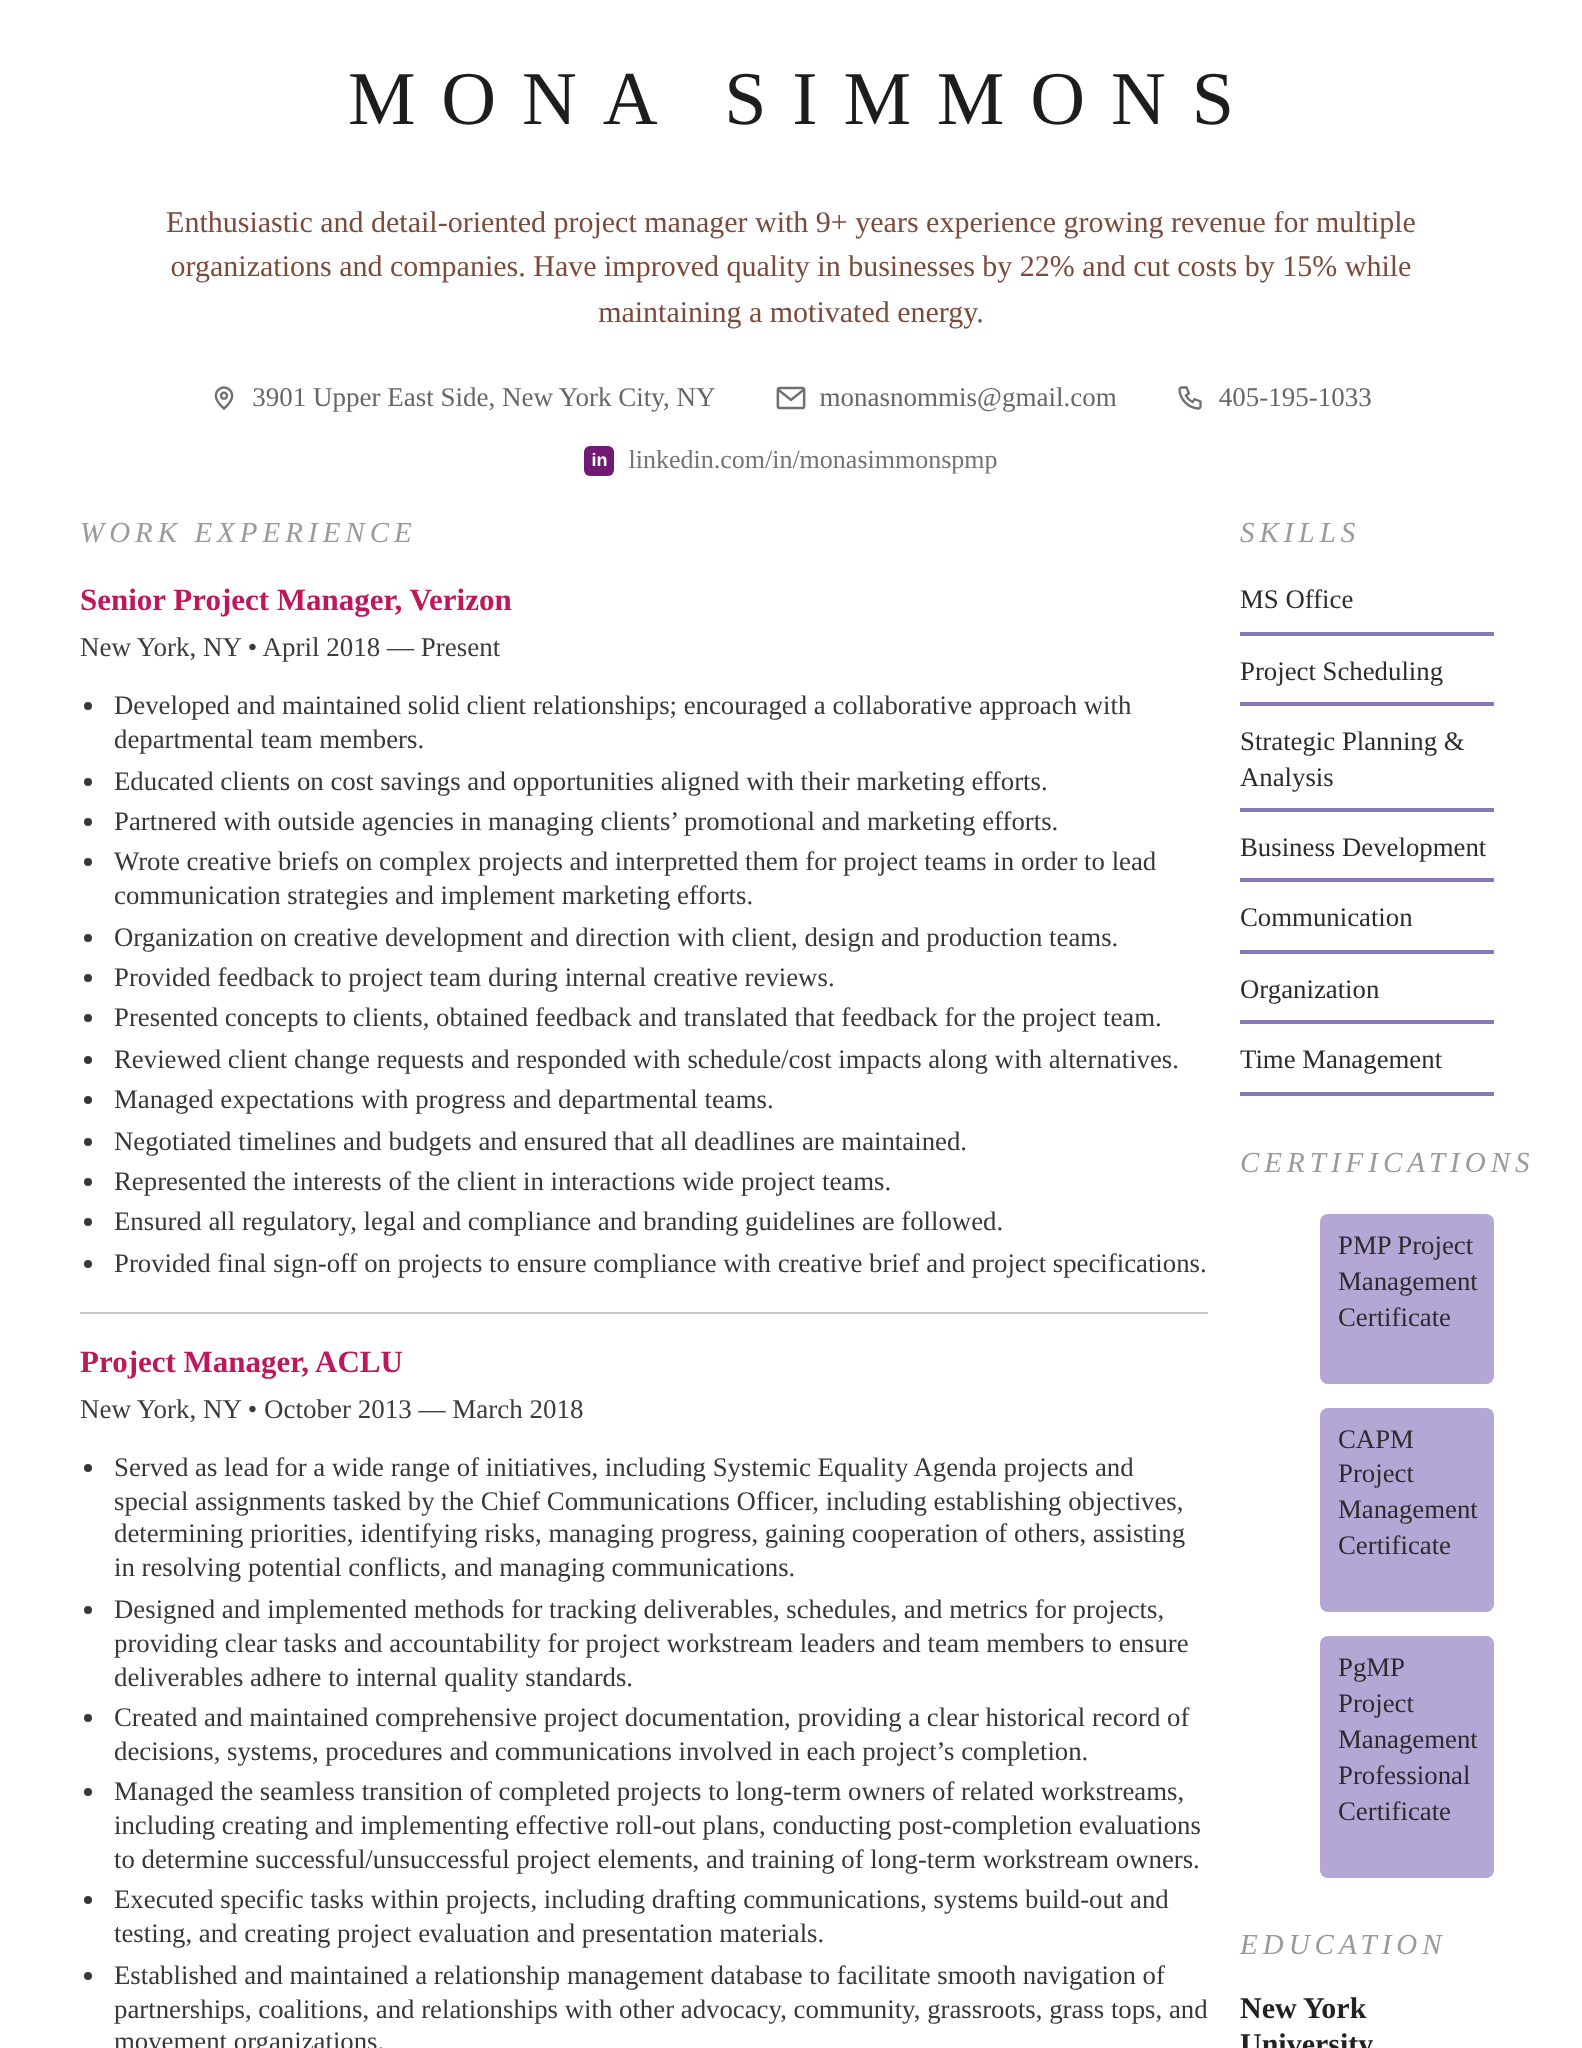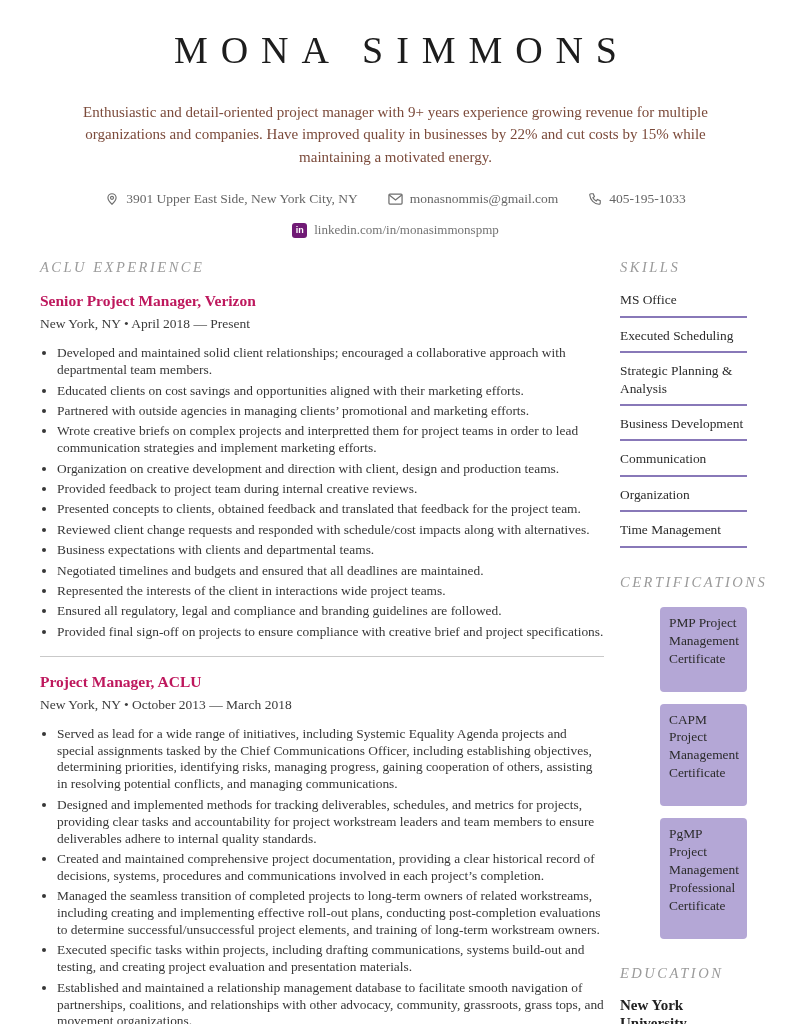--- a/index.html
+++ b/index.html
@@ -115,36 +115,36 @@
   </div>
 
   <div class="linkedin-row">
     <span class="li-badge">in</span>
     <span>linkedin.com/in/monasimmonspmp</span>
   </div>
 
   <div class="main">
 
     <div class="col-left">
-      <div class="section-title">ACLU EXPERIENCE</div>
+      <div class="section-title">WORK EXPERIENCE</div>
 
       <div class="job">
         <div class="job-title">Senior Project Manager, Verizon</div>
         <div class="job-meta">New York, NY • April 2018 — Present</div>
         <ul class="bullets">
 
         <li>Developed and maintained solid client relationships; encouraged a collaborative approach with departmental team members.</li>
             <li>Educated clients on cost savings and opportunities aligned with their marketing efforts.</li>
             <li>Partnered with outside agencies in managing clients’ promotional and marketing efforts.</li>
             <li>Wrote creative briefs on complex projects and interpretted them for project teams in order to lead communication strategies and implement marketing efforts.</li>
             <li>Organization on creative development and direction with client, design and production teams.</li>
             <li>Provided feedback to project team during internal creative reviews.</li>
             <li>Presented concepts to clients, obtained feedback and translated that feedback for the project team.</li>
             <li>Reviewed client change requests and responded with schedule/cost impacts along with alternatives.</li>
-            <li>Business expectations with clients and departmental teams.</li>
+            <li>Managed expectations with progress and departmental teams.</li>
             <li>Negotiated timelines and budgets and ensured that all deadlines are maintained.</li>
             <li>Represented the interests of the client in interactions wide project teams.</li>
             <li>Ensured all regulatory, legal and compliance and branding guidelines are followed.</li>
             <li>Provided final sign-off on projects to ensure compliance with creative brief and project specifications.</li>
           </ul>
       </div>
 
       <hr class="job-divider">
 
       <div class="job">
@@ -162,21 +162,21 @@
       </div>
     </div>
 
     <div class="col-right">
 
       <div class="side-section">
         <div class="section-title">SKILLS</div>
         <div class="skills-list">
 
         <div class="skill">MS Office</div>
-            <div class="skill">Executed Scheduling</div>
+            <div class="skill">Project Scheduling</div>
             <div class="skill">Strategic Planning &amp; Analysis</div>
             <div class="skill">Business Development</div>
             <div class="skill">Communication</div>
             <div class="skill">Organization</div>
             <div class="skill">Time Management</div>
           </div>
       </div>
 
       <div class="side-section">
         <div class="section-title">CERTIFICATIONS</div>

